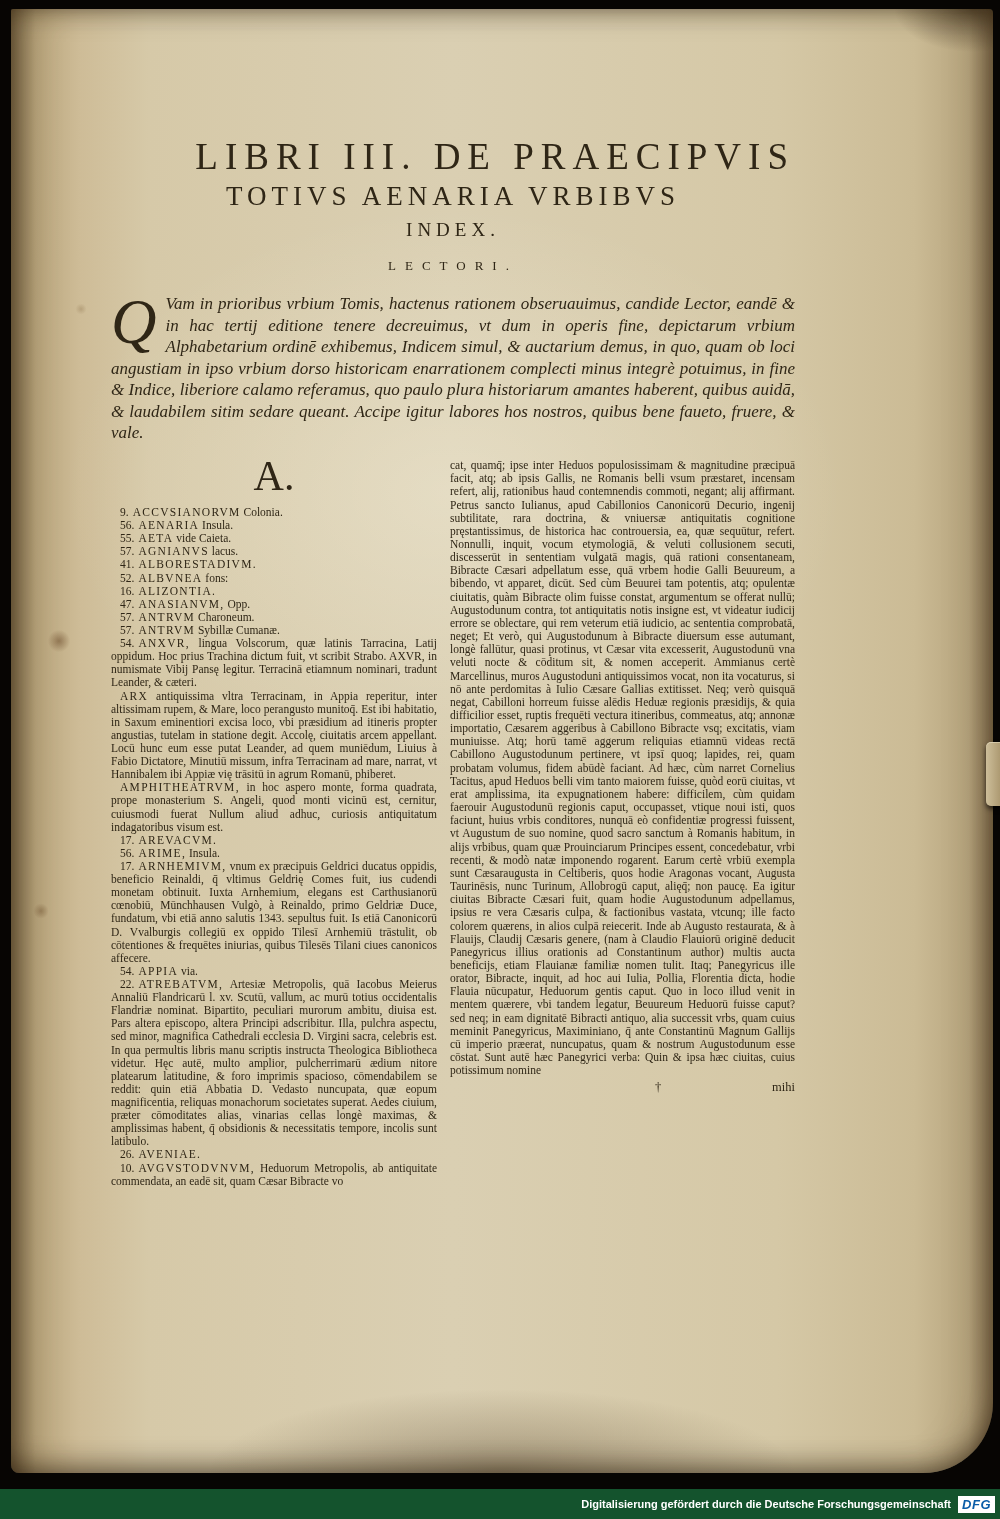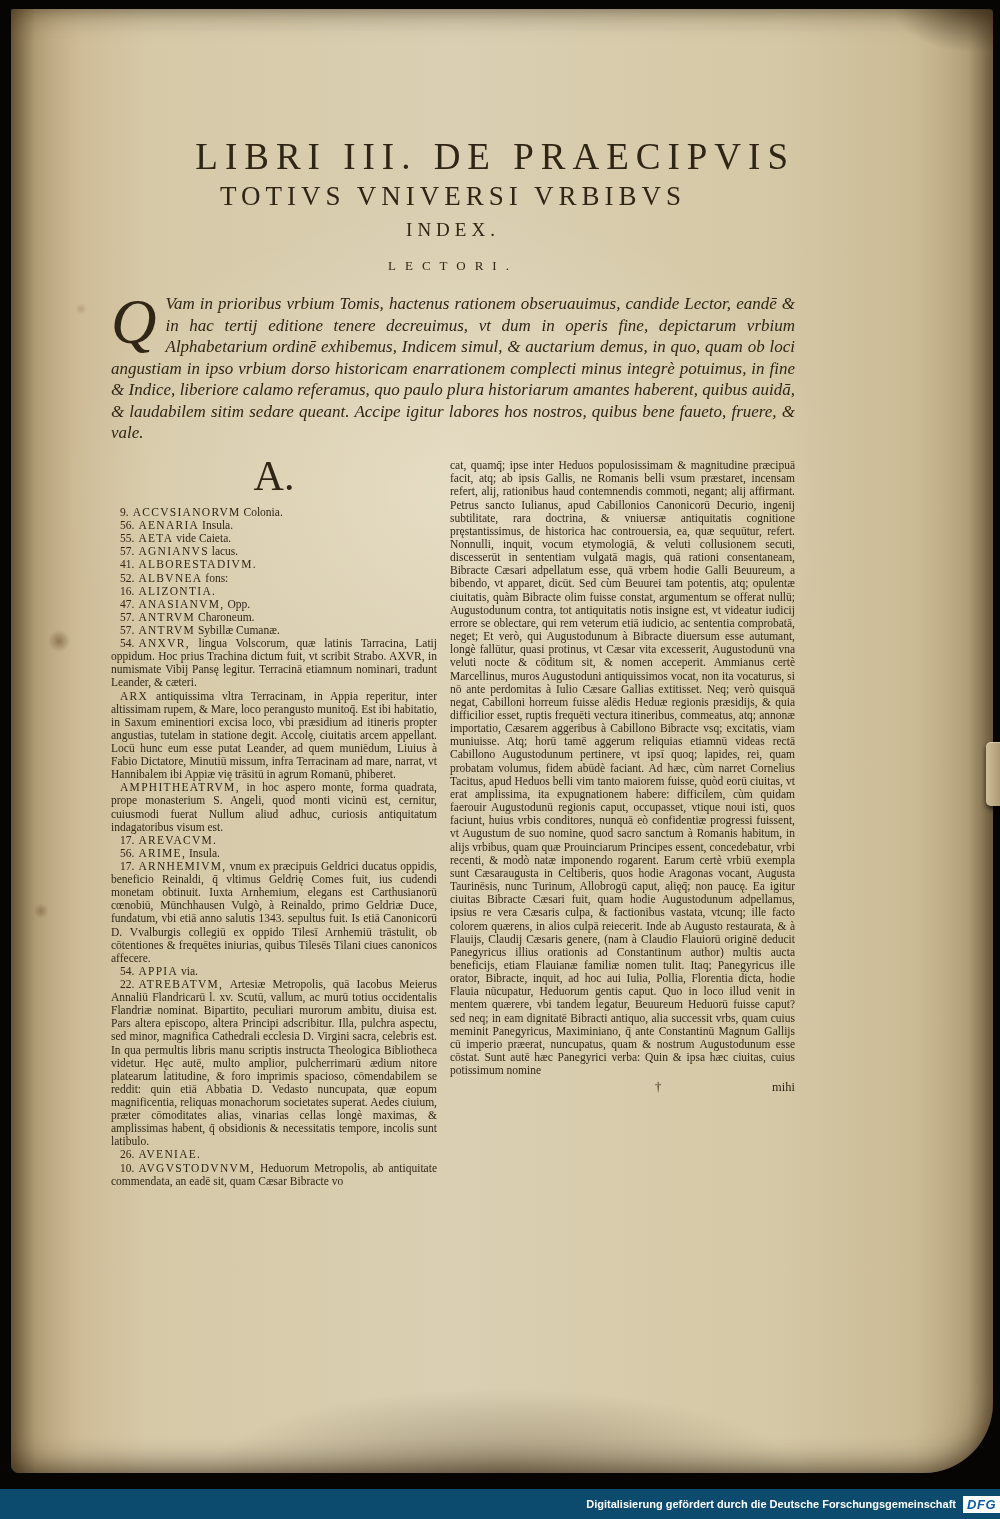--- a/index.html
+++ b/index.html
@@ -56,37 +56,37 @@
 
   .entry { font-size:11.5px; line-height:1.14; text-align:justify; text-indent:9px; }
   .entry .num:not(:empty) { margin-right:4px; }
   .entry .head { letter-spacing:1.3px; }
 
   .right-text { font-size:11.5px; line-height:1.145; text-align:justify; }
 
   .catch-row { display:flex; justify-content:space-between; margin-top:3px; padding-left:205px; font-size:12.5px; }
 
   .footer {
-    position:absolute; left:0; bottom:0; width:100%; height:30px; background:#0c4a6e;
-    display:flex; align-items:center; justify-content:flex-end; gap:7px; 
+    position:absolute; left:0; bottom:0; width:100%; height:30px; background:#14532d;
+    display:flex; align-items:center; justify-content:flex-end; gap:7px; padding-right:5px;
     font-family:"Liberation Sans", sans-serif;
   }
   .footer-text { color:#ffffff; font-size:11px; font-weight:bold; }
   .dfg-logo { background:#ffffff; color:#0b5da8; font-weight:bold; font-style:italic; font-size:13px; line-height:17px; padding:0 4px; letter-spacing:.5px; }
 </style>
 </head>
 <body>
 
 <div class="scan">
 
   <div class="page">
     <div class="content">
 
       <h1 class="t1">LIBRI III. DE PRAECIPVIS</h1>
-      <h2 class="t2">TOTIVS VNIVERSI VRBIBVS</h2>
+      <h2 class="t2">TOTIVS AENARIA VRBIBVS</h2>
       <div class="t3">INDEX.</div>
       <div class="lectori">LECTORI.</div>
 
       <div class="preface">
         <span class="dropcap">Q</span><span>Vam in prioribus vrbium Tomis, hactenus rationem obseruauimus, candide Lector, eandē &amp; in hac tertij editione tenere decreuimus, vt dum in operis fine, depictarum vrbium Alphabetarium ordinē exhibemus, Indicem simul, &amp; auctarium demus, in quo, quam ob loci angustiam in ipso vrbium dorso historicam enarrationem complecti minus integrè potuimus, in fine &amp; Indice, liberiore calamo referamus, quo paulo plura historiarum amantes haberent, quibus auidā, &amp; laudabilem sitim sedare queant. Accipe igitur labores hos nostros, quibus bene faueto, fruere, &amp; vale.</span>
       </div>
 
       <div class="columns">
 
         <div class="col-left">

